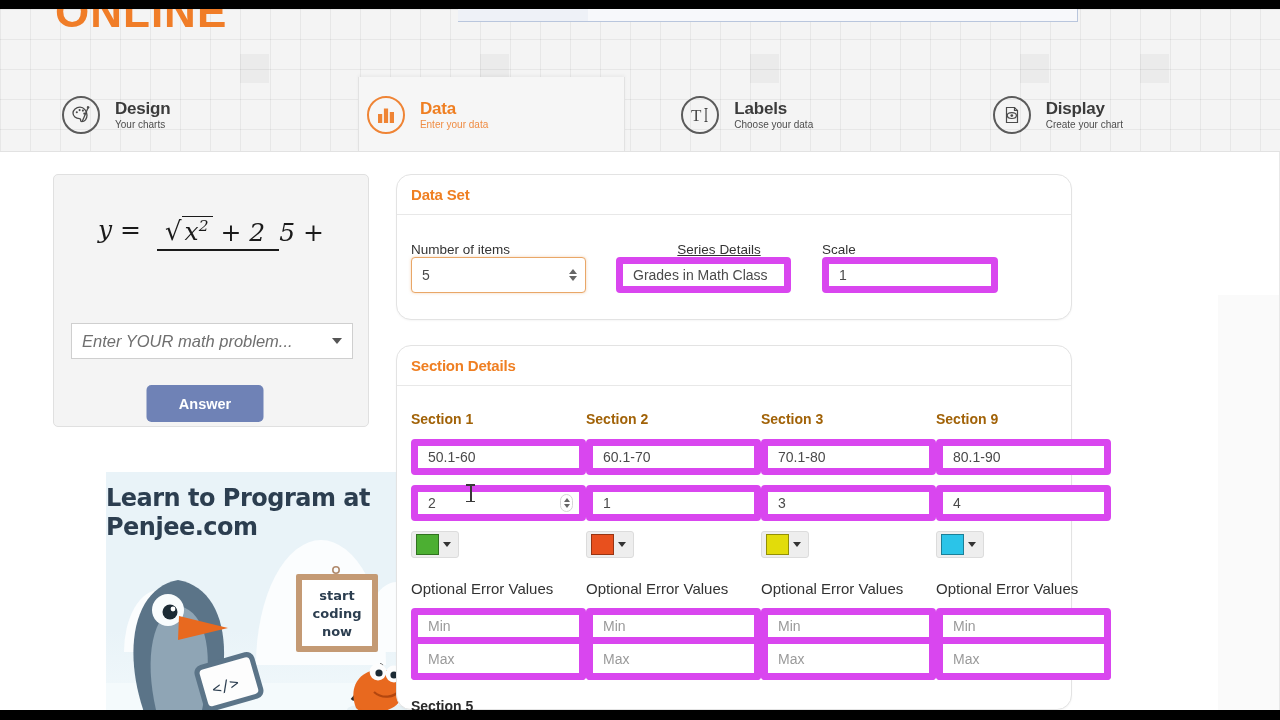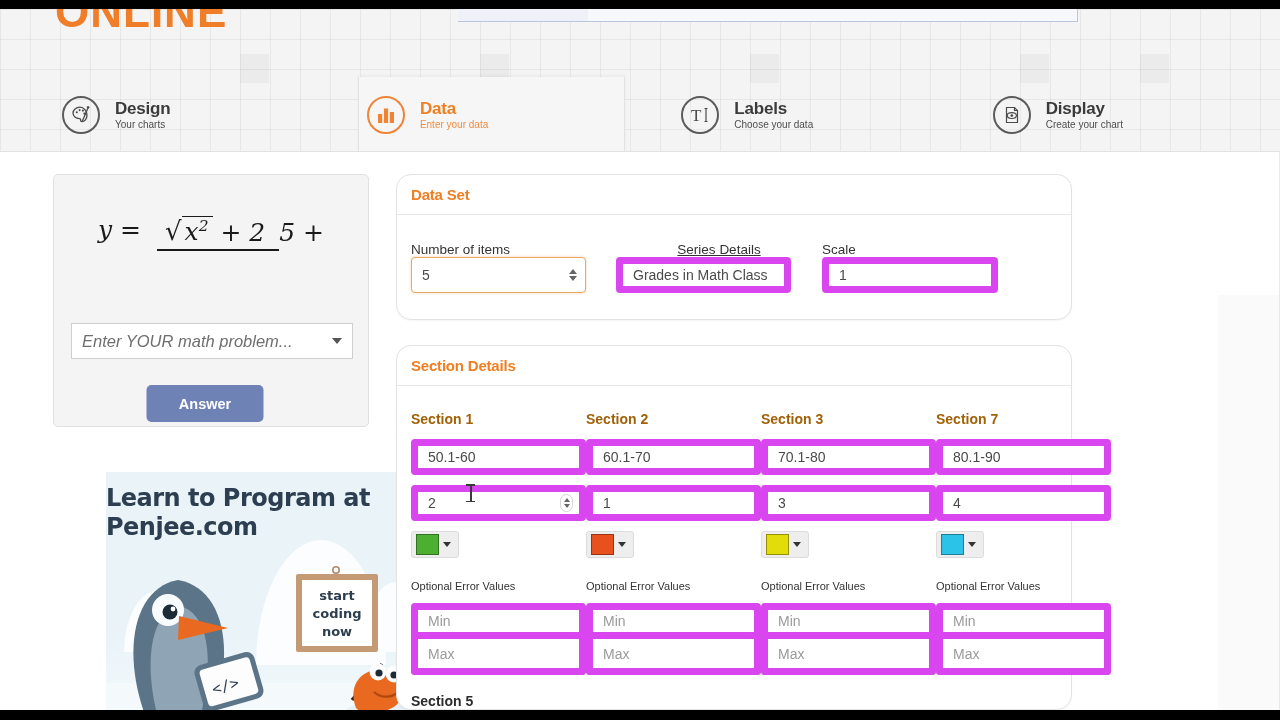--- a/index.html
+++ b/index.html
@@ -236,21 +236,21 @@
     display: flex; align-items: center; gap: 4px;
     padding: 0 4px; cursor: pointer;
   }
   .color-swatch { width: 23px; height: 21px; border: 1px solid rgba(0,0,0,0.35); }
   .color-caret {
     width: 0; height: 0; border-left: 4px solid transparent;
     border-right: 4px solid transparent; border-top: 5px solid #333;
   }
 
   .err-grid { display: flex; padding: 22px 0 0 14px; }
-  .err-label { font-size: 11px; color: #333; margin-bottom: 11px; }
+  .err-label { font-size: 15px; color: #333; margin-bottom: 11px; }
   .err-col .inp { margin-bottom: 0; }
   .err-col .inp.minb { border-radius: 4px 4px 0 0; }
   .err-col .inp.maxb { border-radius: 0 0 4px 4px; border-top: none; }
 
   .sec5 {
     padding: 18px 0 0 14px;
     font-size: 14px; font-weight: bold; color: #2b2b2b;
   }
 
   
@@ -520,21 +520,21 @@
           <div class="inp inp-w175">
             <span>3</span>
           </div>
           <div class="color-btn">
             <span class="color-swatch" id="sw2" style="background: rgb(226, 220, 10);"></span>
             <span class="color-caret"></span>
           </div>
         </div>
 
         <div class="sec-col">
-          <div class="sec-title">Section 7</div>
+          <div class="sec-title">Section 9</div>
           <div class="inp inp-w175">
             <span>80.1-90</span>
           </div>
           <div class="inp inp-w175">
             <span>4</span>
           </div>
           <div class="color-btn">
             <span class="color-swatch" id="sw3" style="background: rgb(43, 196, 232);"></span>
             <span class="color-caret"></span>
           </div>

